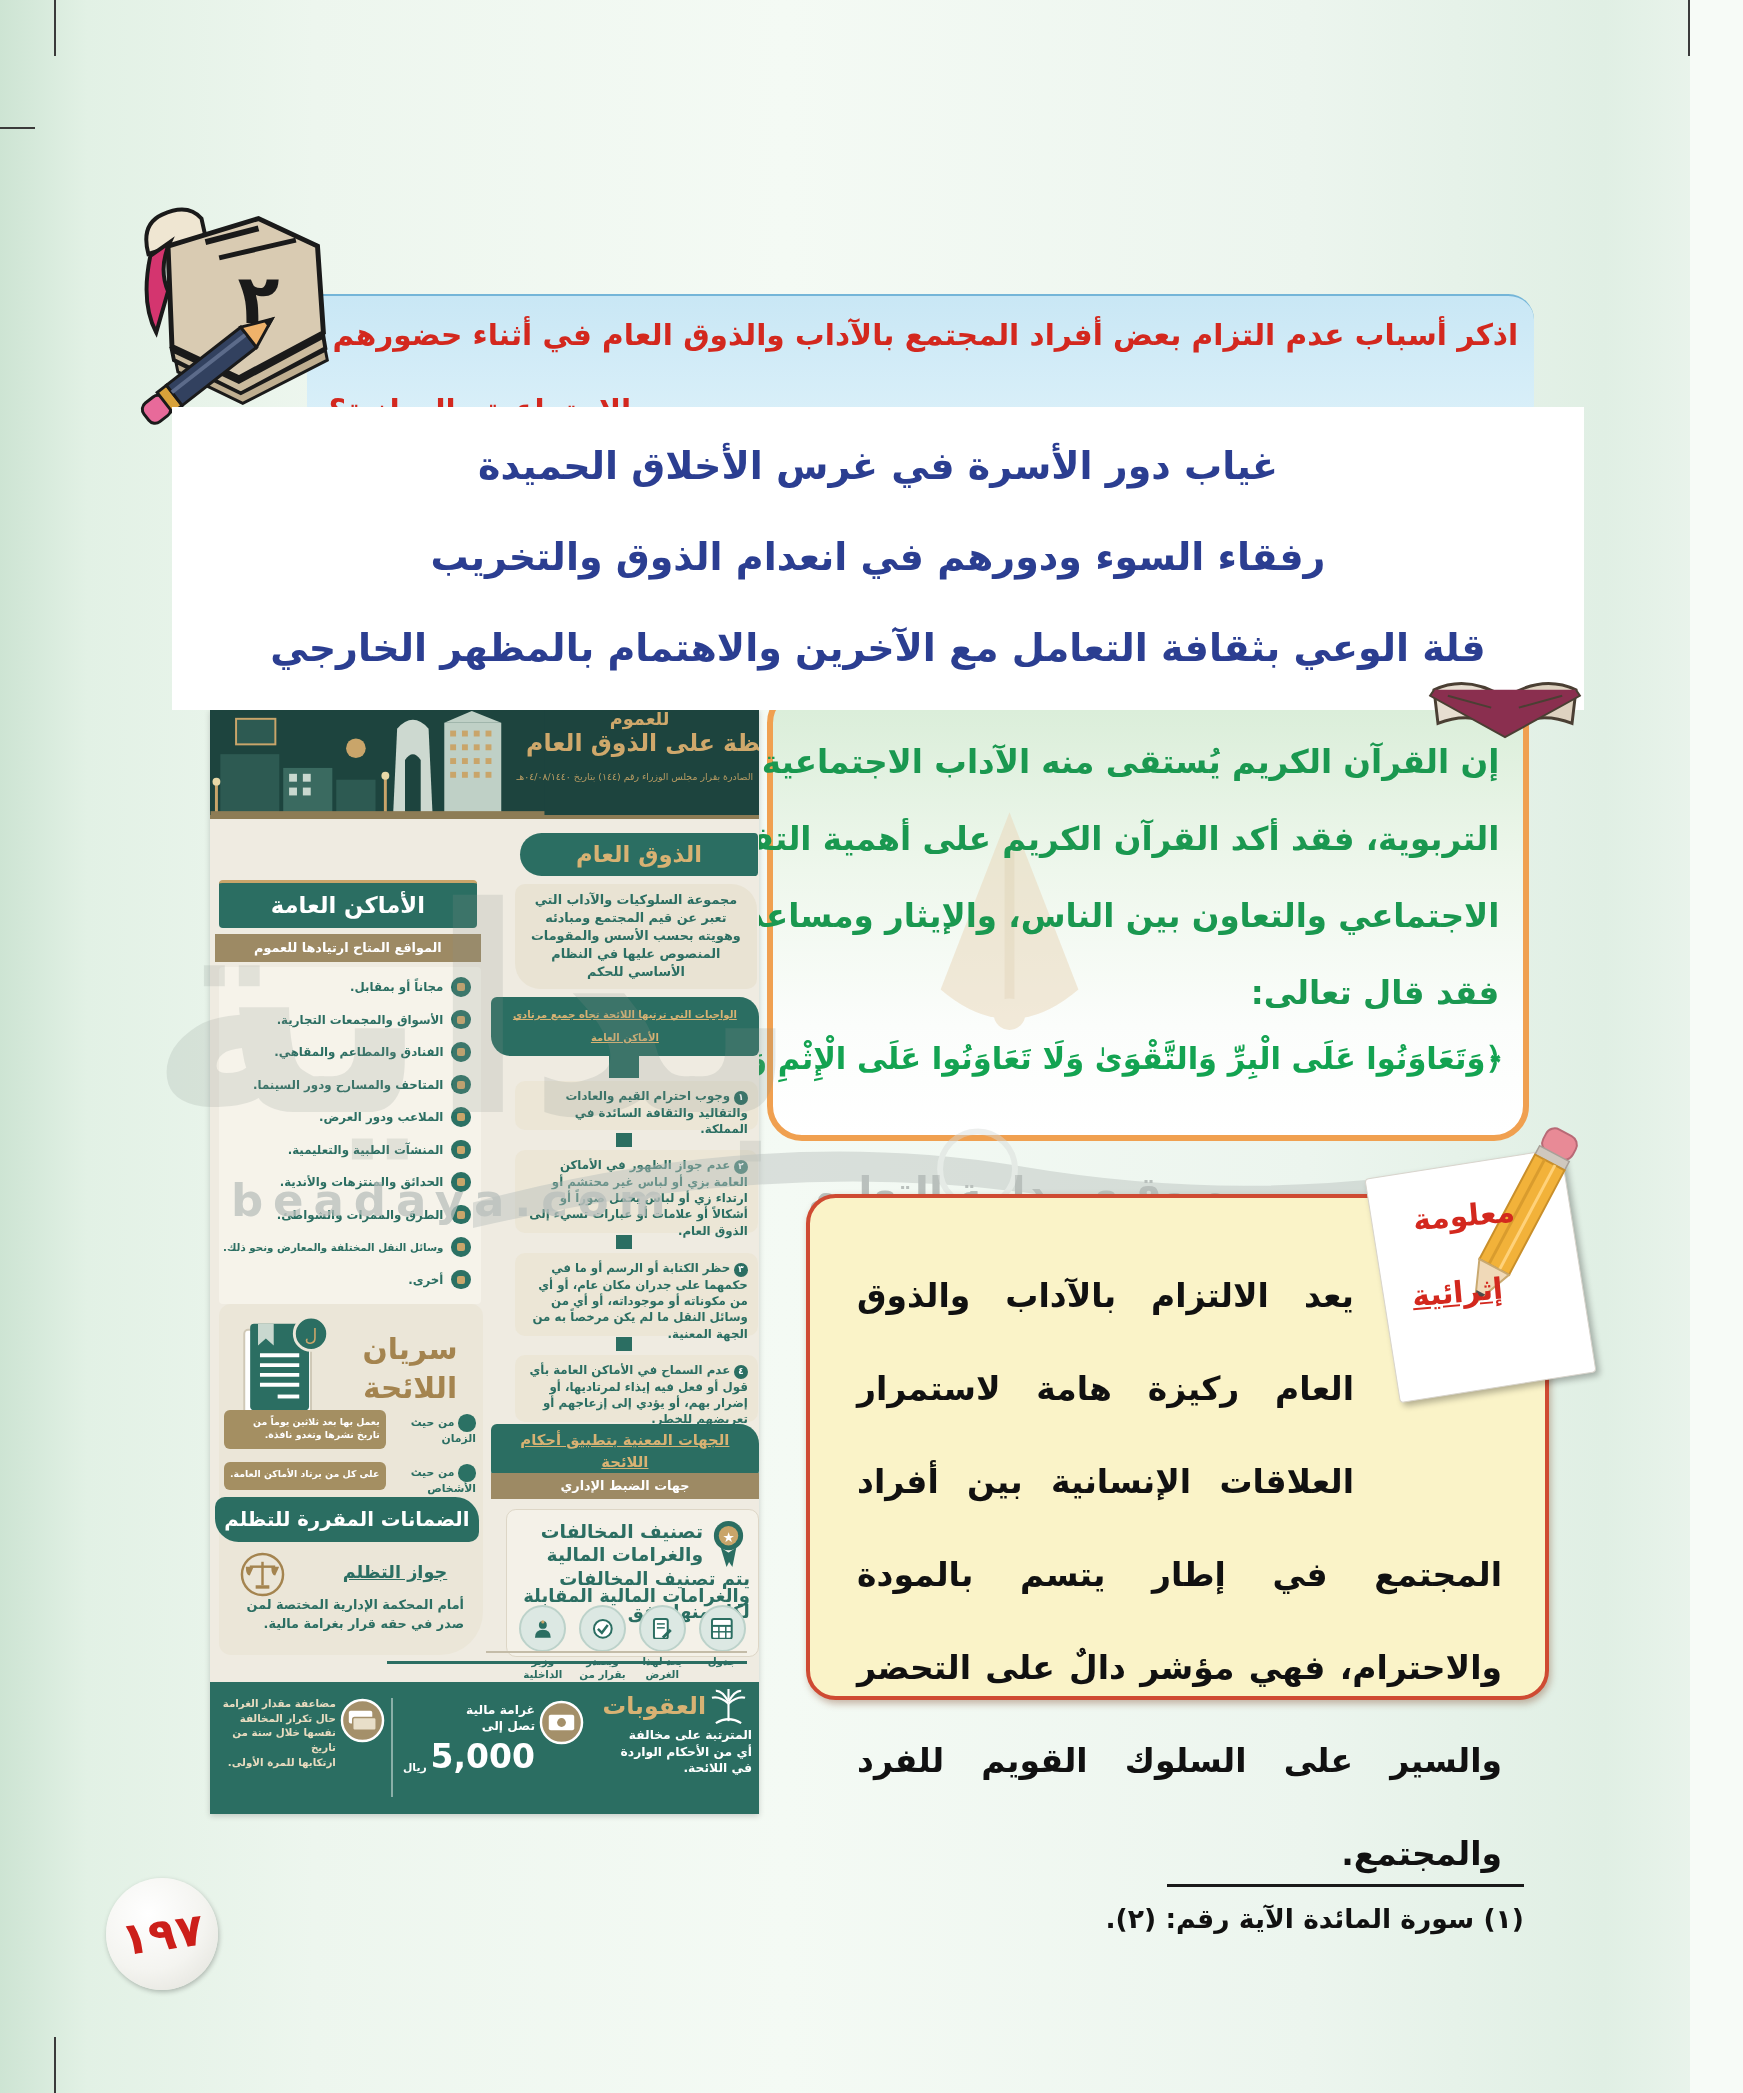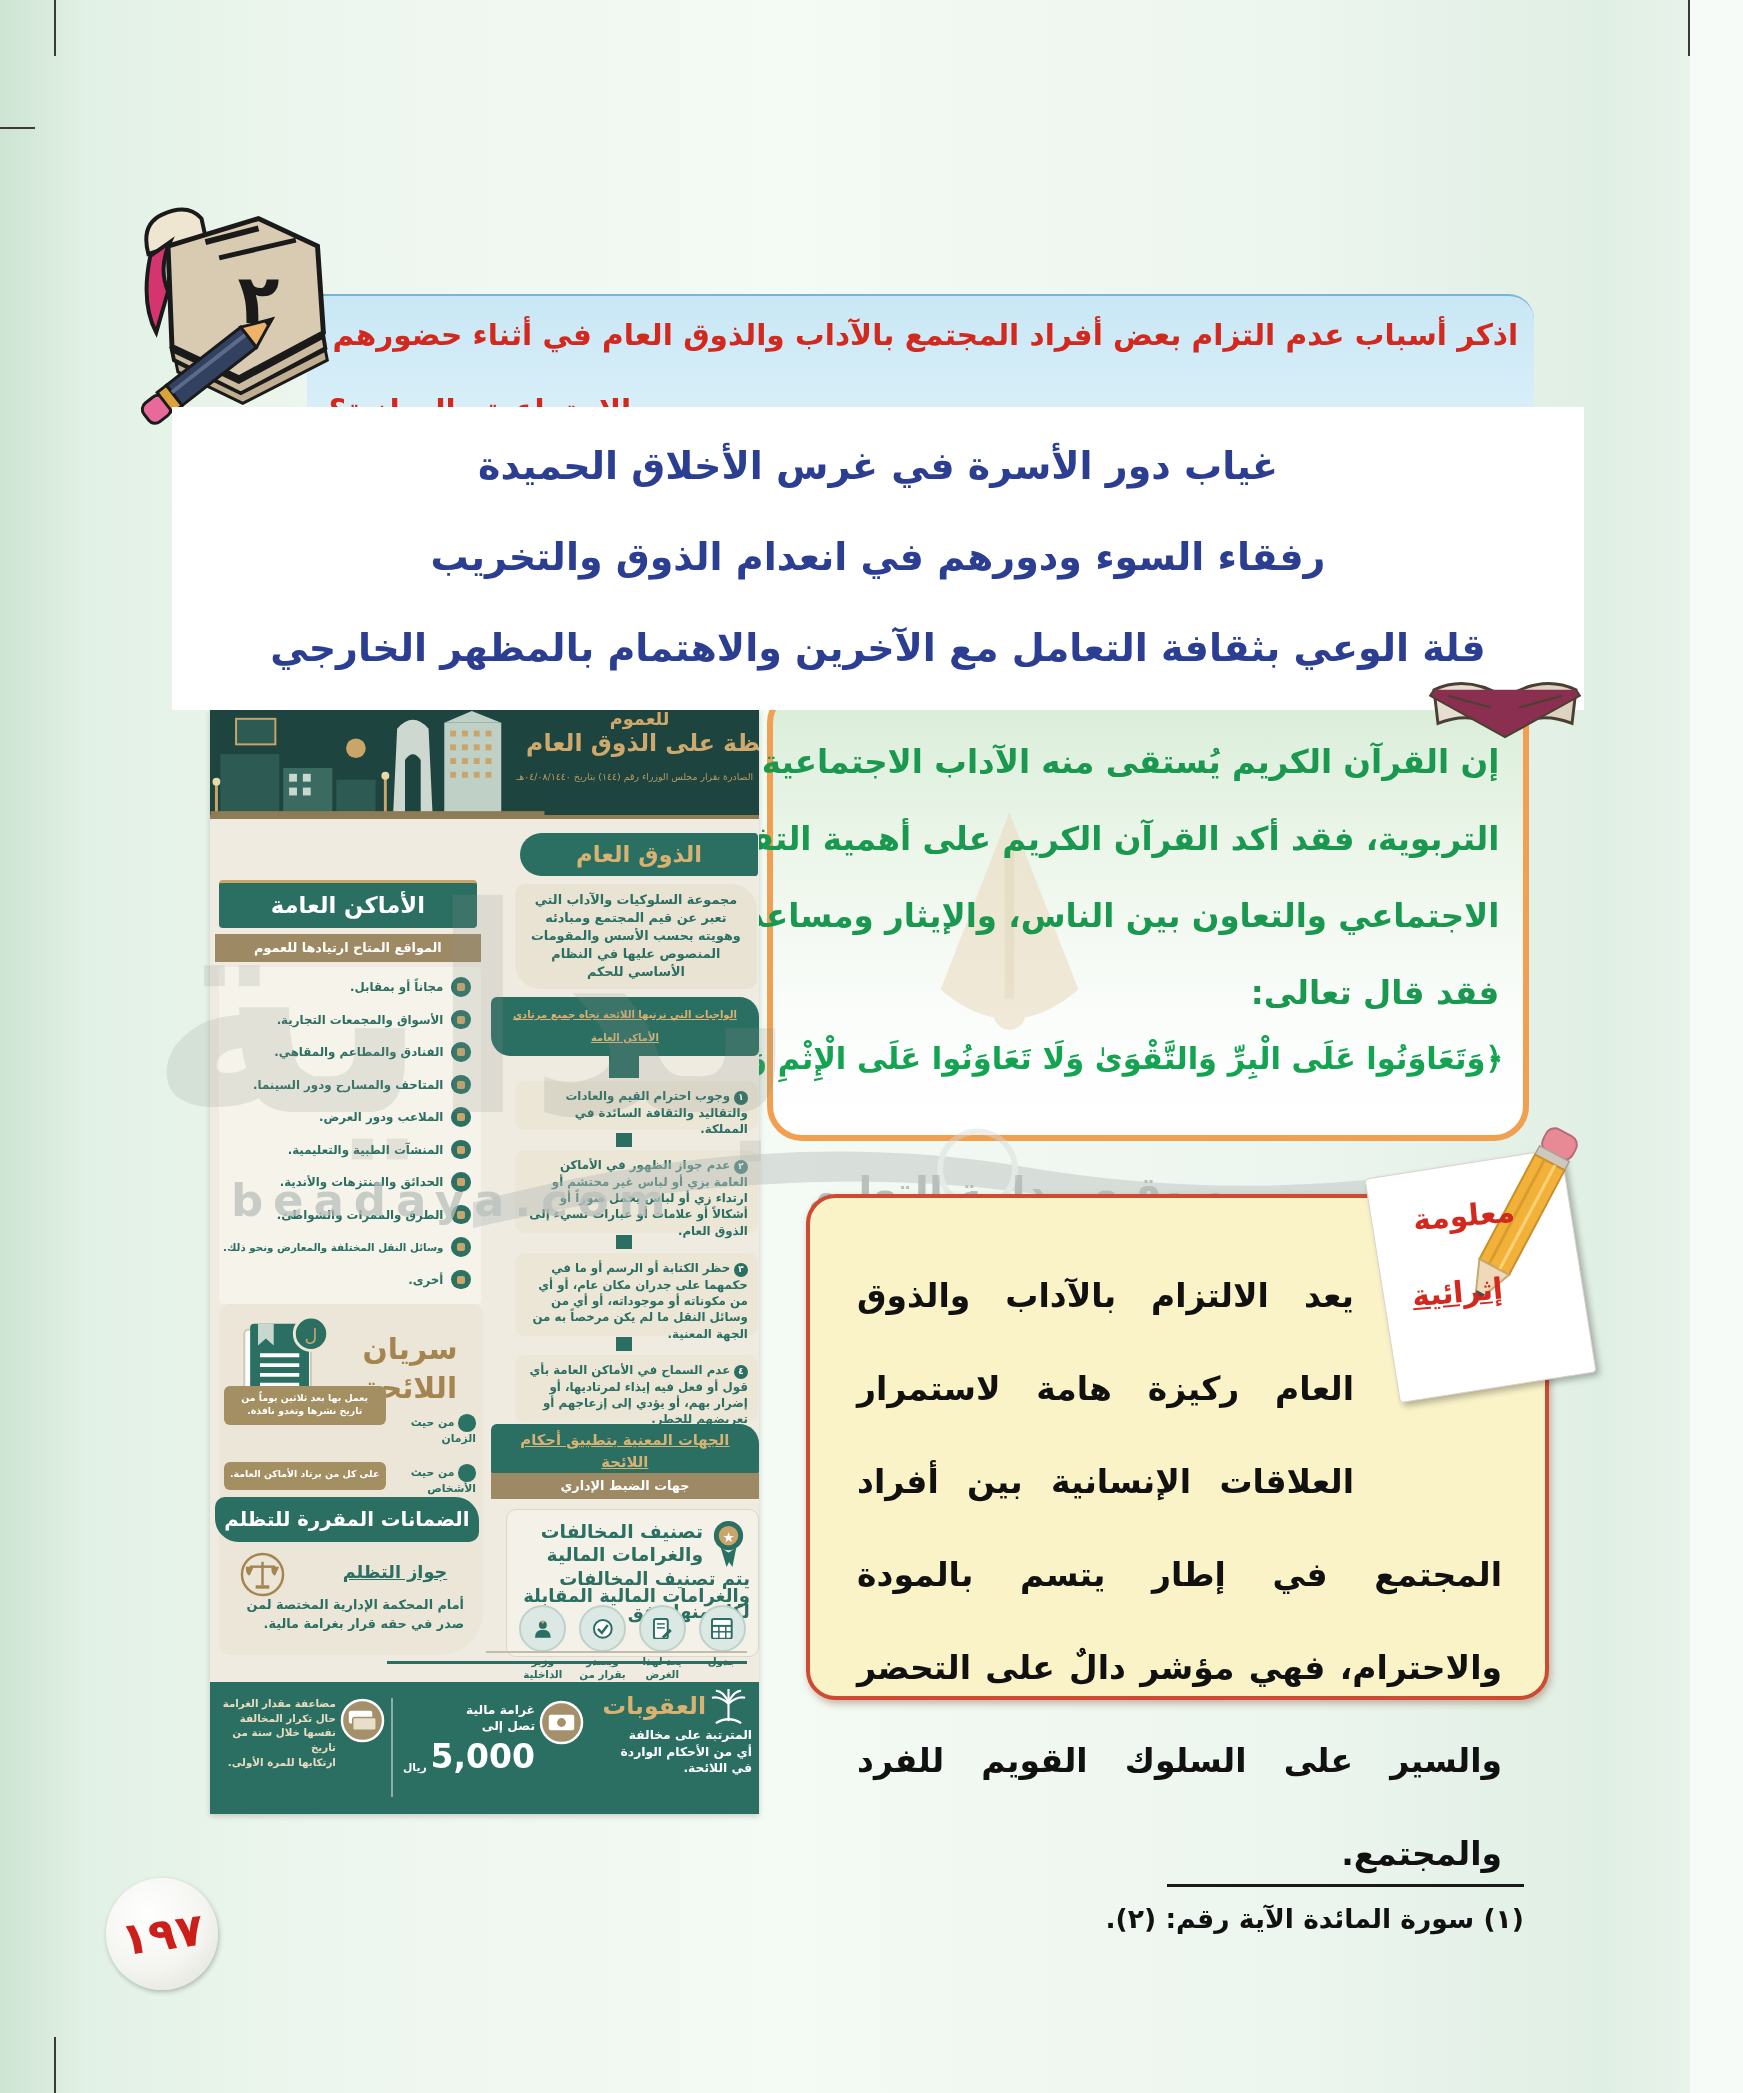--- a/index.html
+++ b/index.html
@@ -335,21 +335,21 @@
       <circle cx="74" cy="18" r="17" fill="#2b6e62" stroke="#ebe6d8" stroke-width="3"></circle>
       <text x="74" y="25" font-size="18" fill="#c9a56a" text-anchor="middle" font-family="DejaVu Sans, sans-serif">ل</text>
     </svg>
     <div class="abs serialtitle" style="left:131px;top:621px;width:138px;">
       <div>سريان</div>
       <div>اللائحة</div>
     </div>
     <div class="abs slabel" style="left:181px;top:705px;width:85px;">
       <span class="scircle"></span><span>من حيث الزمان</span>
     </div>
-    <div class="abs tanbox" style="left:13.8px;top:677px;width:150px;height:27.6px;">يعمل بها بعد ثلاثين يوماً من تاريخ نشرها وتغدو نافذة.</div>
+    <div class="abs tanbox" style="left:13.8px;top:701px;width:150px;height:27.6px;text-align:right;">يعمل بها بعد ثلاثين يوماً من تاريخ نشرها وتغدو نافذة.</div>
     <div class="abs slabel" style="left:181px;top:755px;width:85px;">
       <span class="scircle"></span><span>من حيث الأشخاص</span>
     </div>
     <div class="abs tanbox" style="left:13.8px;top:753px;width:150px;height:15.8px;">على كل من يرتاد الأماكن العامة.</div>
 
     <div class="abs tealban white rtl" style="left:4.9px;top:788px;width:264px;height:45px;line-height:45px;font-size:19.7px;border-radius:9.9px 23.6px 9.9px 23.6px;">الضمانات المقررة للتظلم</div>
     <svg class="abs" style="left:29.6px;top:843px;" width="45" height="45" viewBox="0 0 46 46">
       <circle cx="23" cy="23" r="21" fill="#ebe6d8" stroke="#a4844f" stroke-width="2.5"></circle>
       <line x1="23" y1="10" x2="23" y2="34" stroke="#a4844f" stroke-width="2.5"></line>
       <line x1="10" y1="15" x2="36" y2="15" stroke="#a4844f" stroke-width="2.5"></line>

